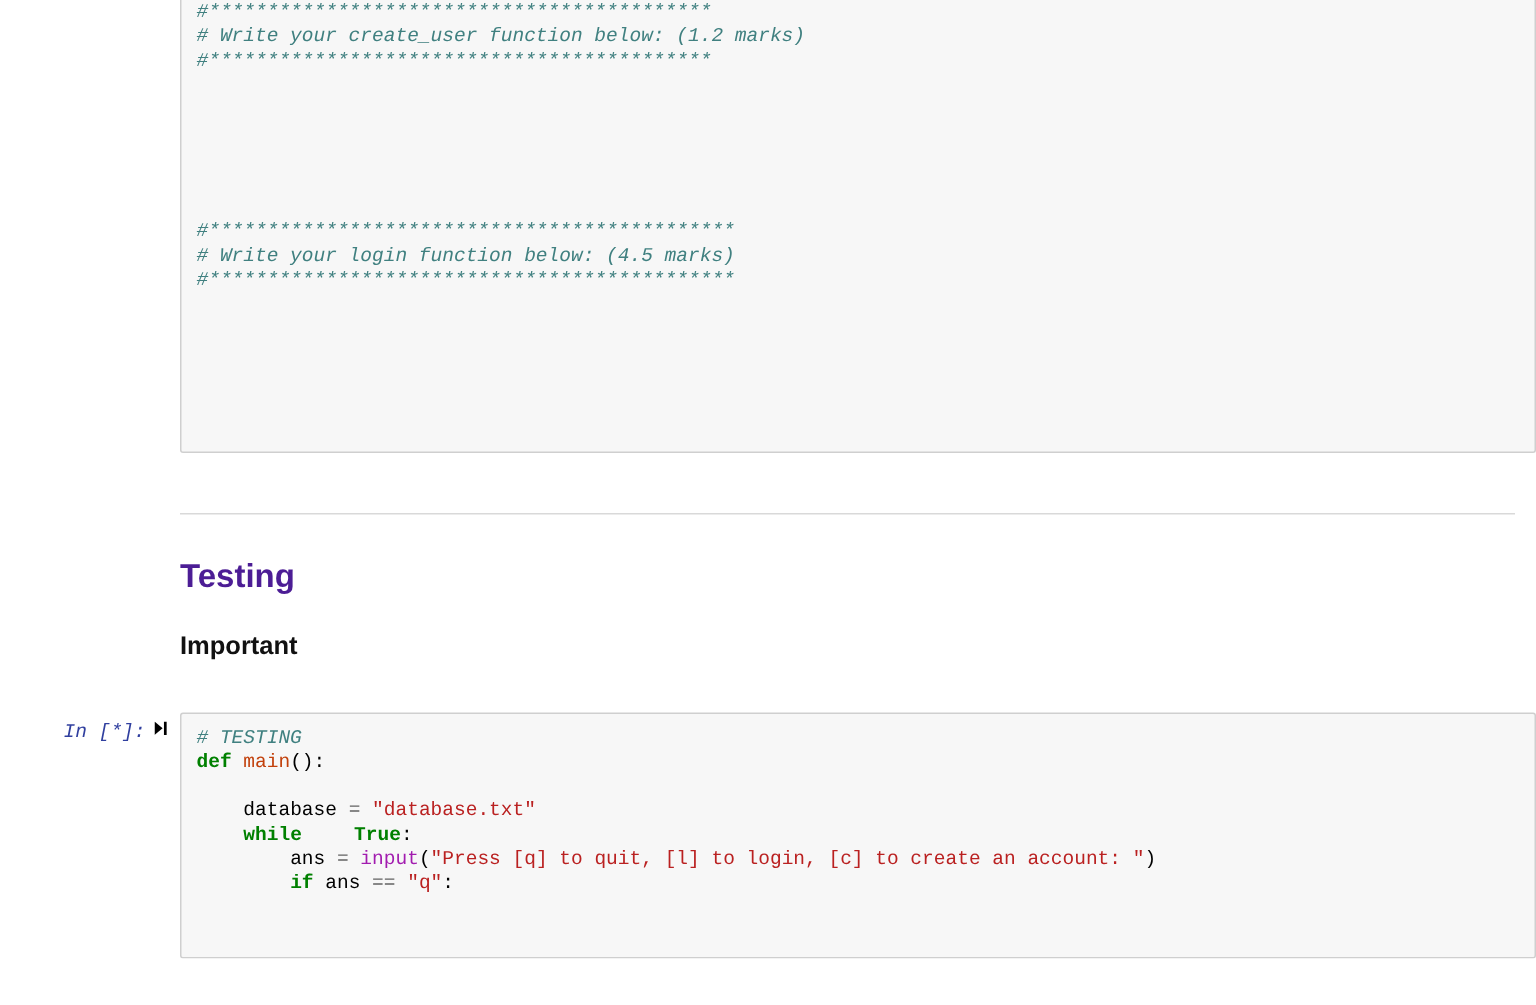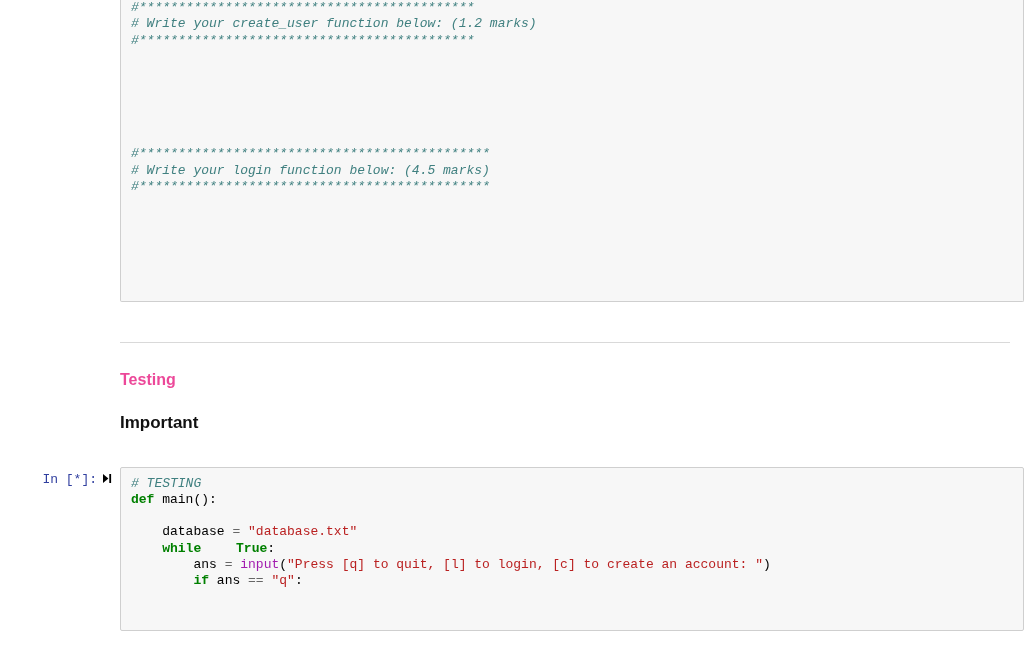--- a/index.html
+++ b/index.html
@@ -25,20 +25,21 @@
       padding: 5px 8px 0 0;
       font-family: "SF Mono", Monaco, Consolas, "Courier New", monospace;
       font-size: 13px;
       color: #303F9F;
     }
     .prompt-inner {
       display: flex;
       justify-content: flex-end;
       align-items: flex-start;
       gap: 6px;
+      font-style: italic;
     }
     .run-icon {
       font-size: 10px;
       line-height: 18px;
       color: #000;
     }
     .play-svg {
       vertical-align: baseline;
     }
     .cell-content {
@@ -60,42 +61,42 @@
       border-top: none;
       border-radius: 0 0 2px 2px;
       padding-top: 0;
       min-height: 290px;
     }
     .code-area.second {
       min-height: 140px;
     }
     .comment { color: #408080; font-style: italic; }
     .keyword { color: #008000; font-weight: bold; }
-    .funcname { color: #000000; }
+    .funcname { color: #c2410c; }
     .string { color: #BA2121; }
     .operator { color: #666666; }
     .builtin { color: #a21caf; }
     .const { color: #008000; font-weight: bold; margin-left: 27px; }
 
     .markdown-cell {
       padding: 0 14px 0 0;
     }
     .markdown-cell .cell-content {
       padding: 40px 0 24px 0;
     }
     hr.rule {
       border: none;
       border-top: 1px solid #d9d9d9;
       margin: 0 0 28px 0;
     }
     h2.md-h2 {
-      font-size: 16px;
+      font-size: 22px;
       font-weight: 700;
       margin: 0 0 14px 0;
-      color: #ec4899;
+      color: #4c1d95;
     }
     h3.md-h3 {
       font-size: 17px;
       font-weight: 700;
       margin: 24px 0 10px 0;
       color: #111;
     }
     p.md-p {
       font-size: 14px;
       line-height: 1.5;

